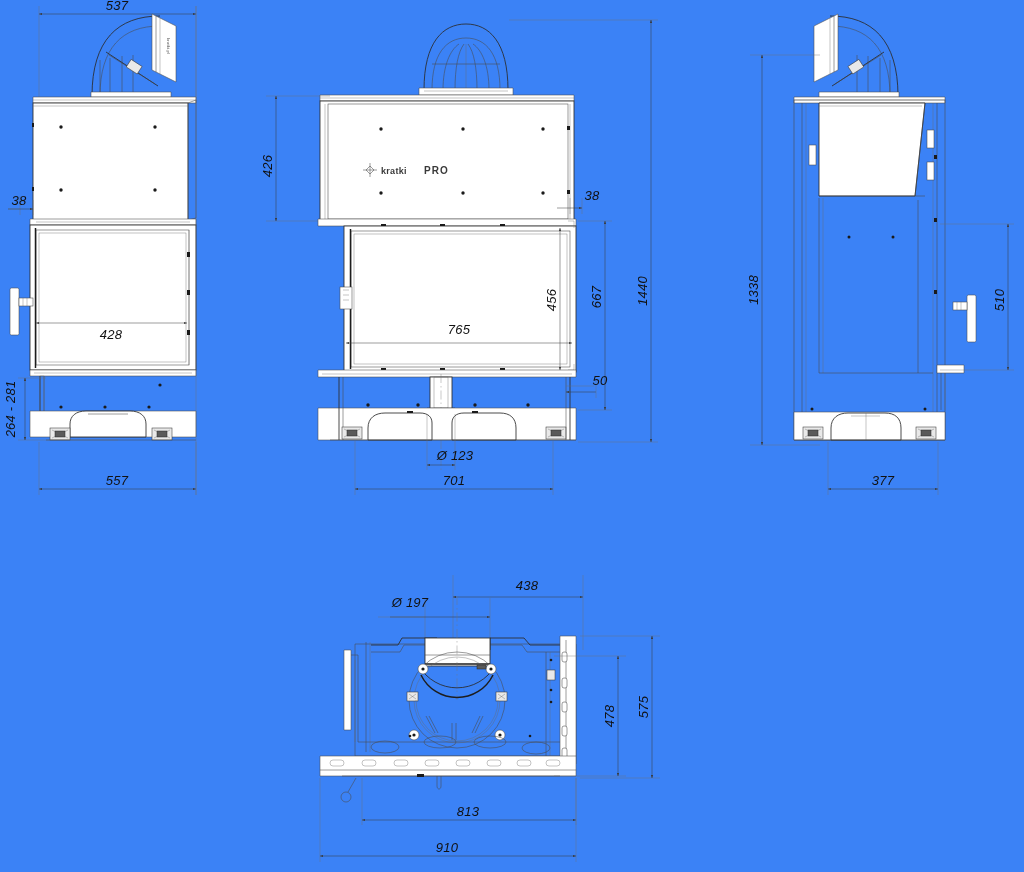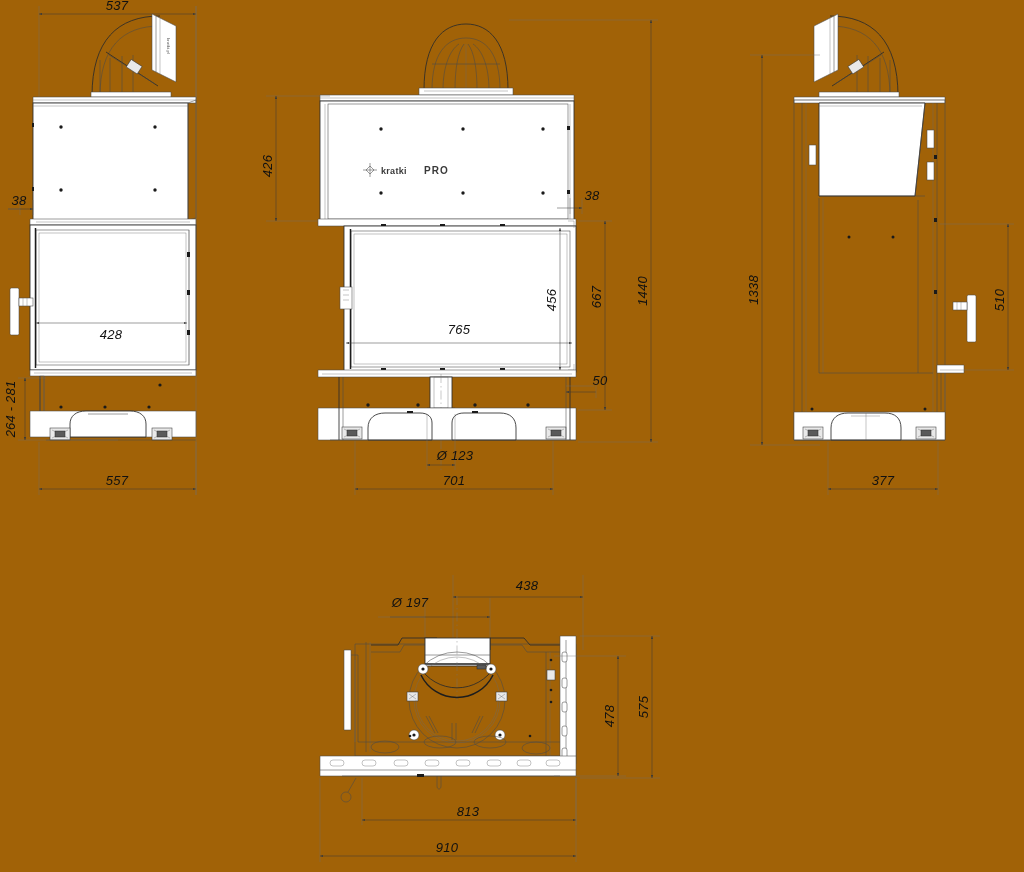--- a/index.html
+++ b/index.html
@@ -1,19 +1,19 @@
 <!DOCTYPE html>
 <html><head>
 <meta charset="utf-8">
 <title>Technical Drawing</title>
 <style>
   html,body{margin:0;padding:0;background:#ffffff;}
   body{width:1024px;height:872px;position:relative;overflow:hidden;
        font-family:"Liberation Sans","DejaVu Sans",sans-serif;color:#1a1a1a;}
-  #sheet{position:absolute;left:0;top:0;width:1024px;height:872px;background:#a16207;}
+  #sheet{position:absolute;left:0;top:0;width:1024px;height:872px;background:#3b82f6;}
   svg{position:absolute;left:0;top:0;width:1024px;height:872px;display:block;}
   .dimtext{font-family:"Liberation Sans","DejaVu Sans",sans-serif;
            font-style:italic;font-size:13px;fill:#111;letter-spacing:.2px;}
   .logotext{font-family:"Liberation Sans","DejaVu Sans",sans-serif;
             font-size:9px;font-weight:bold;fill:#3a3a3a;letter-spacing:.3px;}
   .logotext.pro{font-size:10px;letter-spacing:1px;}
   .pipetext{font-family:"Liberation Sans","DejaVu Sans",sans-serif;
             font-size:4.2px;fill:#555;letter-spacing:.2px;}
   
   .obj{fill:none;stroke:#2b2b2b;stroke-width:.85;}

